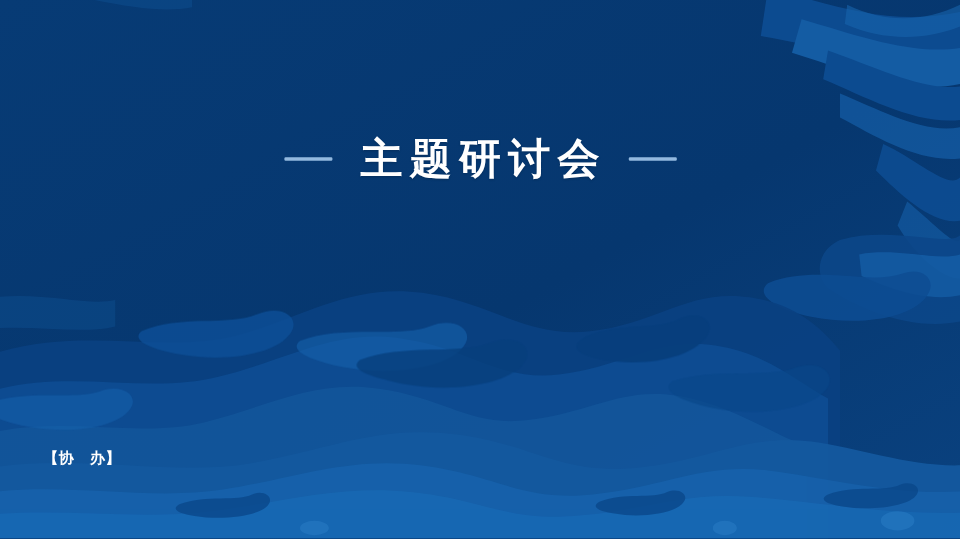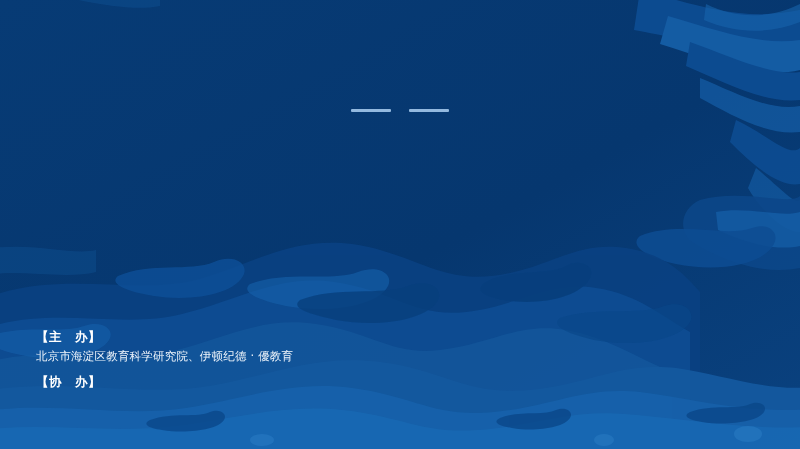--- a/index.html
+++ b/index.html
@@ -252,28 +252,25 @@
       <g opacity="0.25" fill="#1763ad">
         <path d="M-20,-20 C60,-6 120,14 160,6 L160,-20 Z"></path>
         <path d="M-20,250 C30,240 70,256 96,250 L96,272 C64,280 16,268 -20,276 Z"></path>
       </g>
     </g>
   </svg>
 
   <div class="title-block">
     <div class="sub-row">
       <span class="sub-dash"></span>
+      <span class="sub-title">主题研讨会</span>
       <span class="sub-dash"></span>
     </div>
   </div>
 
   <div class="organizers">
-    <div class="org-group">
-      <div class="org-label">【主　办】</div>
-      <div class="org-value">北京市海淀区教育科学研究院、伊顿纪德 · 優教育</div>
-    </div>
     <div class="org-group">
       <div class="org-label">【协　办】</div>
     </div>
   </div>
 
 
 </div>
 
 </body></html>

